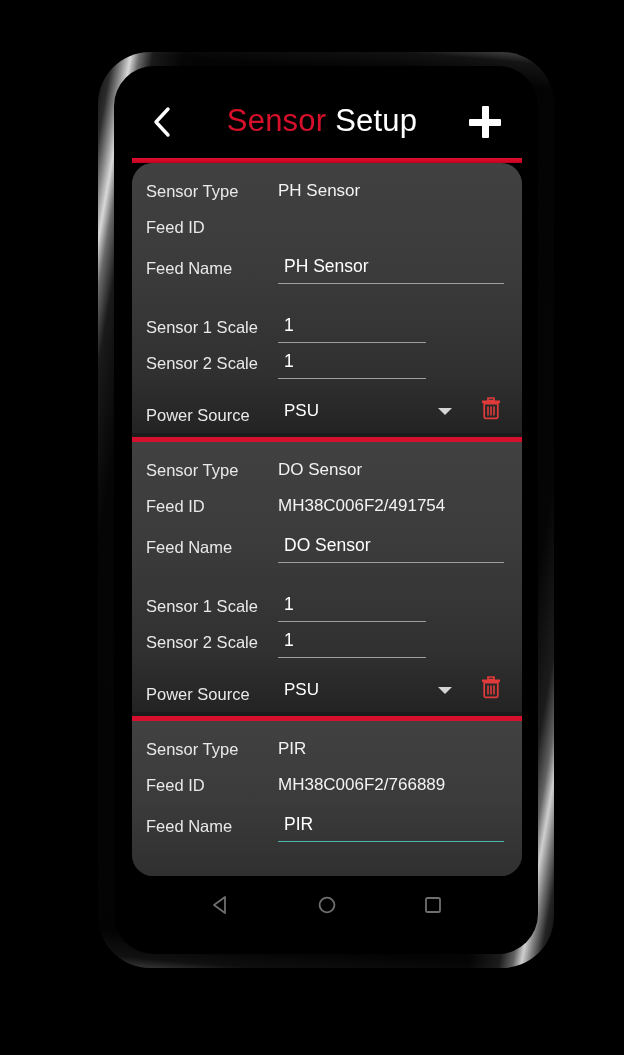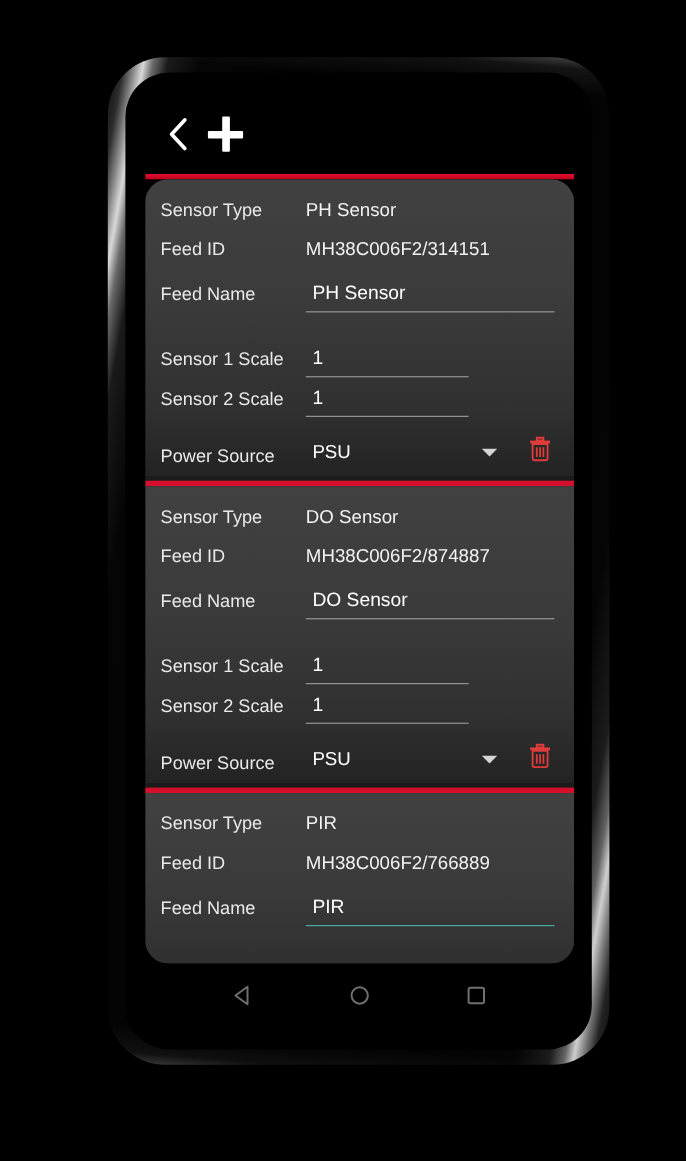--- a/index.html
+++ b/index.html
@@ -241,36 +241,38 @@
 
     <div class="screen">
 
       <div class="appbar">
         <div class="back-btn">
           <svg width="20" height="32" viewBox="0 0 20 32" aria-hidden="true">
             <polyline points="16,3 4,16 16,29" fill="none" stroke="#ffffff" stroke-width="3.4" stroke-linecap="round" stroke-linejoin="round"></polyline>
           </svg>
         </div>
 
+        <div class="appbar-title">
+          <span class="title-accent">Sensor</span><span class="title-main"> </span><span class="title-main">Setup</span>
+        </div>
 
         <div class="add-btn"></div>
       </div>
 
       <div class="rule-red"></div>
 
       <div class="card-list">
 
         <div class="card">
           <div class="row">
             <div class="lbl">Sensor Type</div>
             <div class="val">PH Sensor</div>
           </div>
           <div class="row">
             <div class="lbl">Feed ID</div>
-            <div class="val">MH38C006F2/314151</div>
           </div>
           <div class="row tall">
             <div class="lbl">Feed Name</div>
             <div class="field wide">PH Sensor</div>
           </div>
           <div class="spacer-row"></div>
           <div class="row">
             <div class="lbl">Sensor 1 Scale</div>
             <div class="field short">1</div>
           </div>
@@ -299,21 +301,21 @@
 
         <div class="card-sep"></div>
 
         <div class="card">
           <div class="row">
             <div class="lbl">Sensor Type</div>
             <div class="val">DO Sensor</div>
           </div>
           <div class="row">
             <div class="lbl">Feed ID</div>
-            <div class="val">MH38C006F2/874887</div>
+            <div class="val">MH38C006F2/491754</div>
           </div>
           <div class="row tall">
             <div class="lbl">Feed Name</div>
             <div class="field wide">DO Sensor</div>
           </div>
           <div class="spacer-row"></div>
           <div class="row">
             <div class="lbl">Sensor 1 Scale</div>
             <div class="field short">1</div>
           </div>

